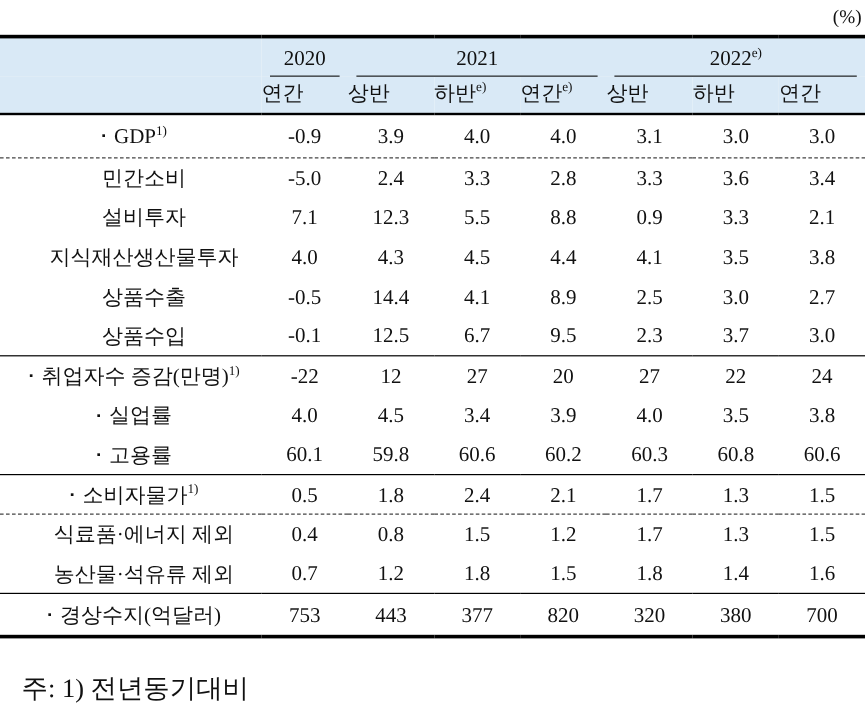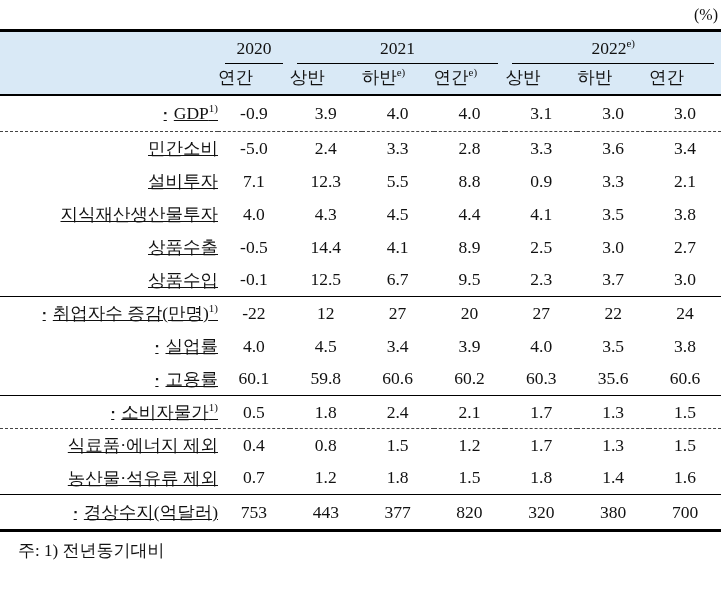--- a/index.html
+++ b/index.html
@@ -36,27 +36,27 @@
   tr.period-row th{
     height:31px;border-bottom:2.5px solid var(--line);
     vertical-align:middle;text-align:left;padding-bottom:3px;
   }
   tbody td{
     font-size:17.5px;height:33px;text-align:center;vertical-align:middle;
     padding:0;
   }
   tbody tr:first-child td{height:37px;}
   tbody tr:last-child td{height:36px;}
-  td.label{text-align:right;padding-left:22px;text-decoration:underline;}
+  td.label{text-align:center;padding-left:22px;}
   td.label.has-bullet{padding-left:6px;}
   .bullet{font-size:9px;vertical-align:3px;margin-right:7px;}
   sup{font-size:11px;line-height:0;}
   tr.div-dashed td{border-bottom:1px dashed #444;}
   tr.div-solid td{border-bottom:1.5px solid var(--line);}
-  .footnote{font-size:17px;padding:7px 4px 0 18px;}
+  .footnote{font-size:22px;padding:7px 4px 0 18px;margin-top:20px;}
 </style>
 </head>
 <body>
 
 <div class="page">
 
   <div class="unit">(%)</div>
 
   <table>
     <colgroup>
@@ -174,21 +174,21 @@
           <td class="val">3.5</td>
           <td class="val">3.8</td>
         </tr>
         <tr class="div-solid">
           <td class="label has-bullet"><span class="bullet">▪</span><span>고용률</span></td>
           <td class="val">60.1</td>
           <td class="val">59.8</td>
           <td class="val">60.6</td>
           <td class="val">60.2</td>
           <td class="val">60.3</td>
-          <td class="val">35.6</td>
+          <td class="val">60.8</td>
           <td class="val">60.6</td>
         </tr>
         <tr class="div-dashed">
           <td class="label has-bullet"><span class="bullet">▪</span><span>소비자물가</span><sup>1)</sup></td>
           <td class="val">0.5</td>
           <td class="val">1.8</td>
           <td class="val">2.4</td>
           <td class="val">2.1</td>
           <td class="val">1.7</td>
           <td class="val">1.3</td>

